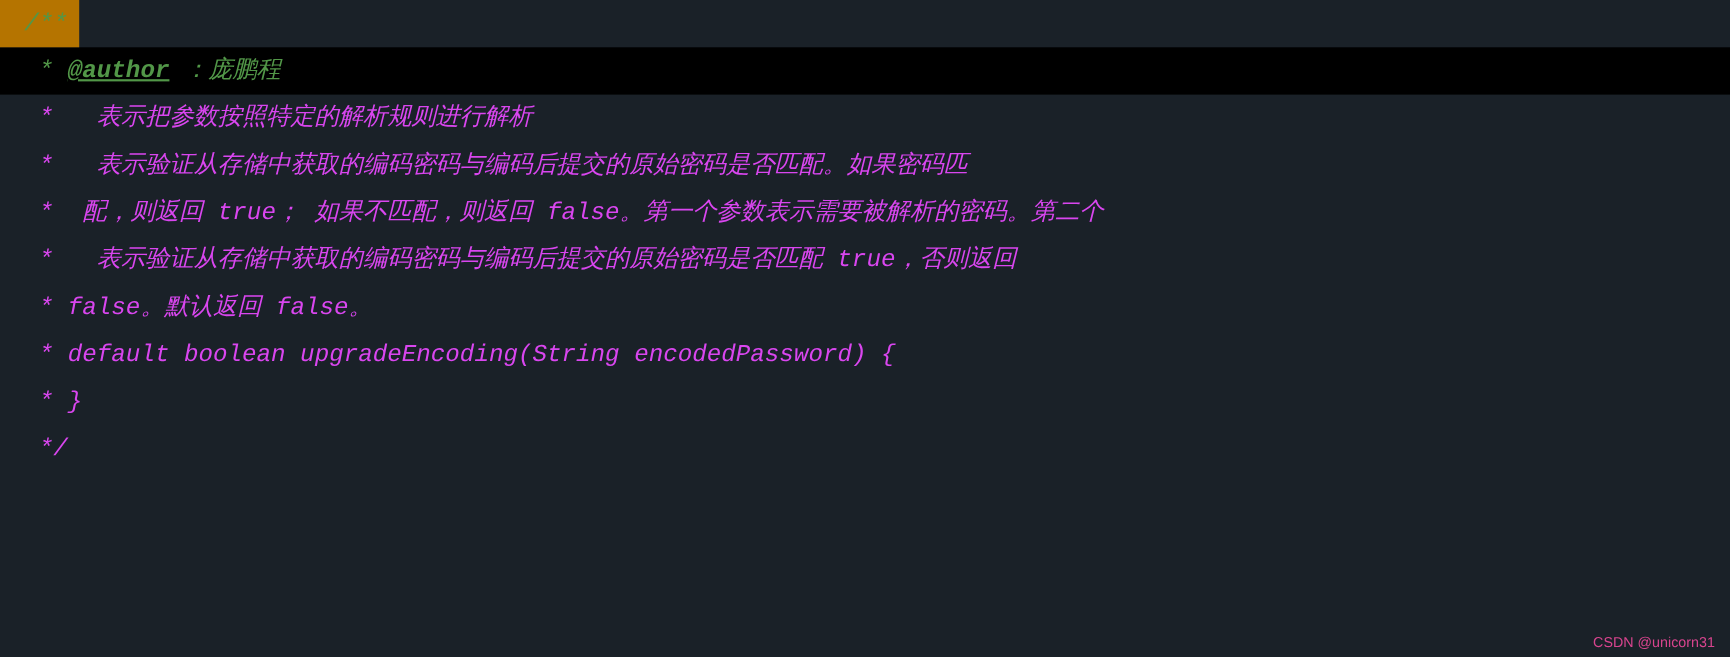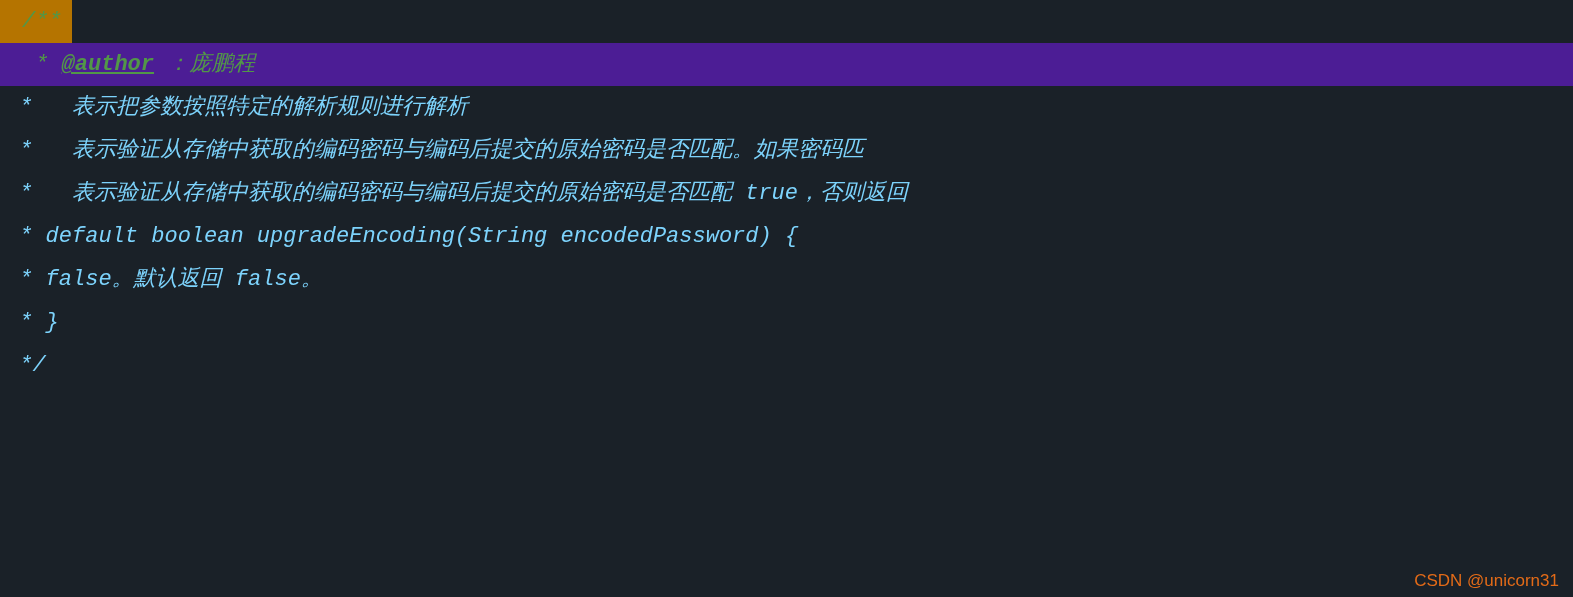--- a/index.html
+++ b/index.html
@@ -14,75 +14,76 @@
   }
   .code-container {
     width: 100%;
     height: 100%;
   }
   .code-line {
     height: 43px;
     line-height: 43px;
     white-space: pre;
     font-style: italic;
-    color: #7dd3fc;
-    padding-left: 6px;
+    color: #d946ef;
+    padding-left: 22px;
   }
   .line-1 {
     padding-left: 22px;
     background: #b57400;
     display: inline-block;
     padding-right: 10px;
     height: 43px;
     line-height: 43px;
     font-style: italic;
     color: #529748;
     white-space: pre;
   }
   .line-1-wrap {
     height: 43px;
     line-height: 43px;
   }
   .line-selected {
-    background: #4c1d95;
+    background: #000000;
     width: 100%;
     padding-left: 22px;
     height: 43px;
     line-height: 43px;
     font-style: italic;
     white-space: pre;
   }
   .star { color: #529748; }
   .author-tag {
     color: #529748;
     text-decoration: underline;
     font-weight: bold;
   }
   .author-rest { color: #529748; }
   .watermark {
     position: absolute;
     bottom: 6px;
     right: 14px;
-    color: #f97316;
+    color: #ec4899;
     font-family: Arial, sans-serif;
     font-style: normal;
-    font-size: 17px;
+    font-size: 13px;
     opacity: 0.9;
   }
 </style>
 </head>
 <body>
 
 <div class="code-container">
   <div class="line-1-wrap">
     <span class="line-1">/**</span>
   </div>
   <div class="line-selected"><span class="star"> * </span><span class="author-tag">@author</span><span class="author-rest"> ：庞鹏程</span></div>
   <div class="code-line"> *   表示把参数按照特定的解析规则进行解析</div>
   <div class="code-line"> *   表示验证从存储中获取的编码密码与编码后提交的原始密码是否匹配。如果密码匹</div>
+  <div class="code-line"> *  配，则返回 true； 如果不匹配，则返回 false。第一个参数表示需要被解析的密码。第二个</div>
   <div class="code-line"> *   表示验证从存储中获取的编码密码与编码后提交的原始密码是否匹配 true，否则返回</div>
+  <div class="code-line"> * false。默认返回 false。</div>
   <div class="code-line"> * default boolean upgradeEncoding(String encodedPassword) {</div>
-  <div class="code-line"> * false。默认返回 false。</div>
   <div class="code-line"> * }</div>
   <div class="code-line"> */</div>
 </div>
 
 <div class="watermark">CSDN @unicorn31</div>
 
 </body></html>

